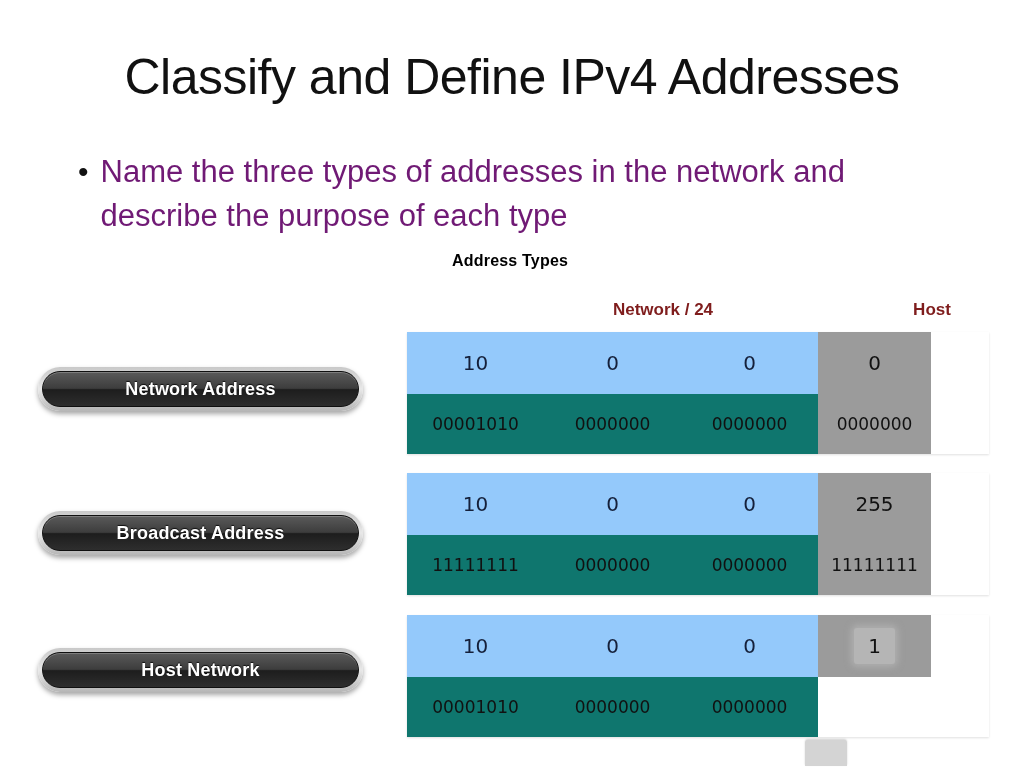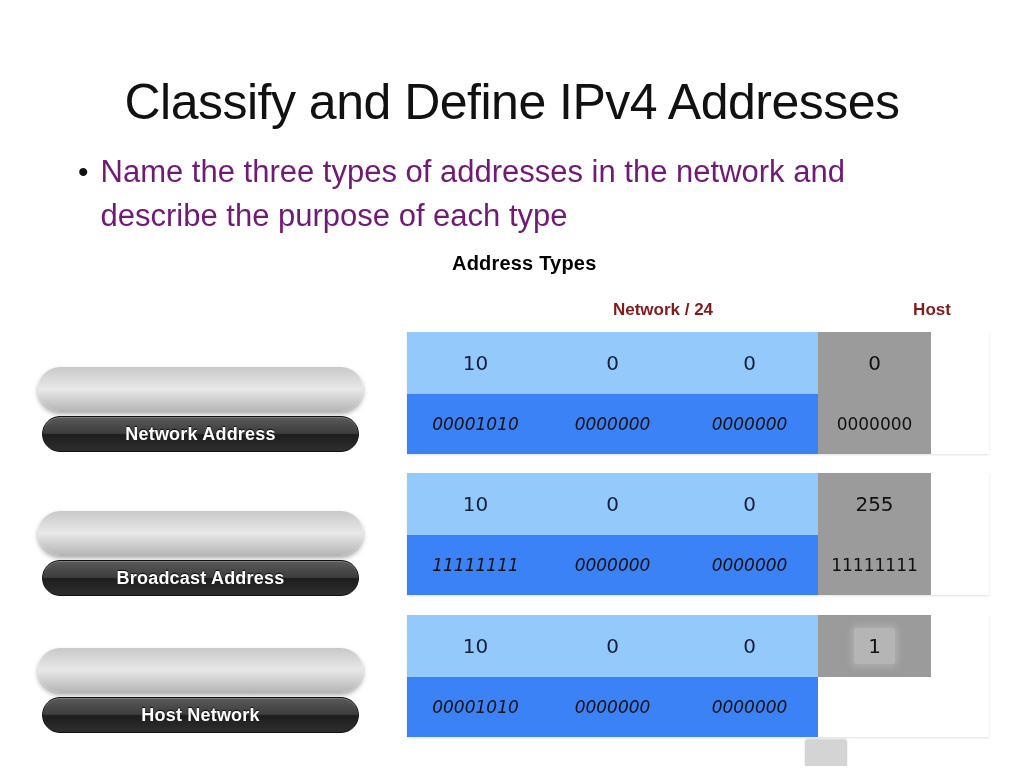--- a/index.html
+++ b/index.html
@@ -22,21 +22,20 @@
     left: 0;
     top: 48px;
     width: 1024px;
     text-align: center;
     font-family: "Liberation Sans", sans-serif;
     font-size: 50px;
     font-weight: 400;
     letter-spacing: -0.5px;
     color: #111111;
     white-space: nowrap;
-    margin-top: 25px;
   }
 
   
   .bullet-block {
     position: absolute;
     left: 78px;
     top: 150px;
     width: 900px;
   }
   .bullet-row {
@@ -62,21 +61,21 @@
     position: absolute;
     left: 0;
     top: 0;
     width: 1024px;
     height: 768px;
   }
   .diagram-title {
     position: absolute;
     left: 452px;
     top: 252px;
-    font-size: 20px;
+    font-size: 16px;
     font-weight: bold;
     color: #000000;
     letter-spacing: 0.2px;
   }
   .col-header {
     position: absolute;
     font-size: 17px;
     font-weight: bold;
     color: #7f1d1d;
     top: 300px;
@@ -116,21 +115,21 @@
     width: 113px;
     height: 100%;
     position: relative;
     display: flex;
     align-items: center;
     justify-content: center;
   }
 
   .decimal .net-part { background: #94c9fb; }
   .decimal .host-part { background: #9b9b9b; }
-  .binary .net-part { background: #3b82f6; font-style: italic; }
+  .binary .net-part { background: #0f766e; }
   .binary .host-part { background: #9b9b9b; }
 
   .octet {
     flex: 1 1 0;
     display: flex;
     align-items: center;
     justify-content: center;
     font-family: "DejaVu Sans", sans-serif;
   }
   .decimal .octet {
@@ -177,21 +176,20 @@
     width: 100%;
     height: 100%;
     border-radius: 18px;
     background: linear-gradient(180deg, #5a5a5a 0%, #3d3d3d 48%, #1d1d1d 52%, #2e2e2e 100%);
     border: 1px solid #101010;
     box-sizing: border-box;
     display: flex;
     align-items: center;
     justify-content: center;
     box-shadow: inset 0 1px 0 rgba(255,255,255,0.22);
-    margin-top: 45px;
   }
   .btn-label {
     color: #ffffff;
     font-size: 18px;
     font-weight: bold;
     letter-spacing: 0.2px;
     text-shadow: 0 -1px 1px rgba(0,0,0,0.8);
   }
 
   

